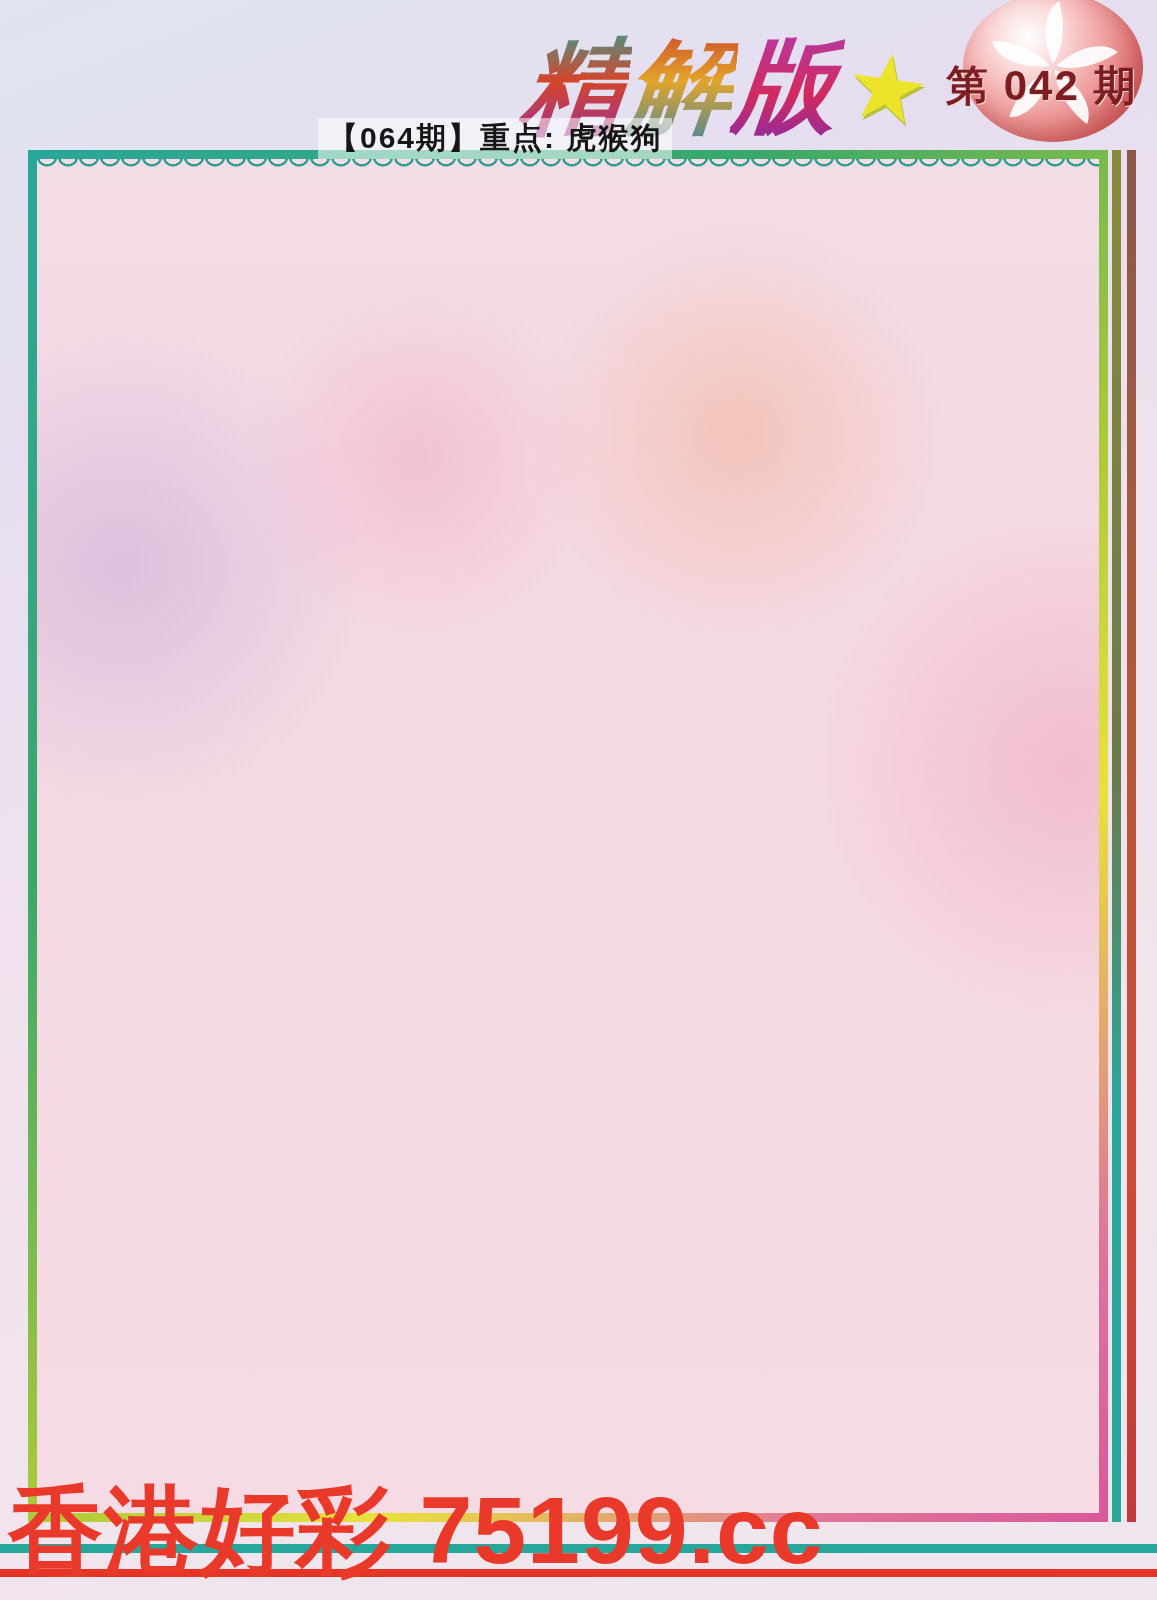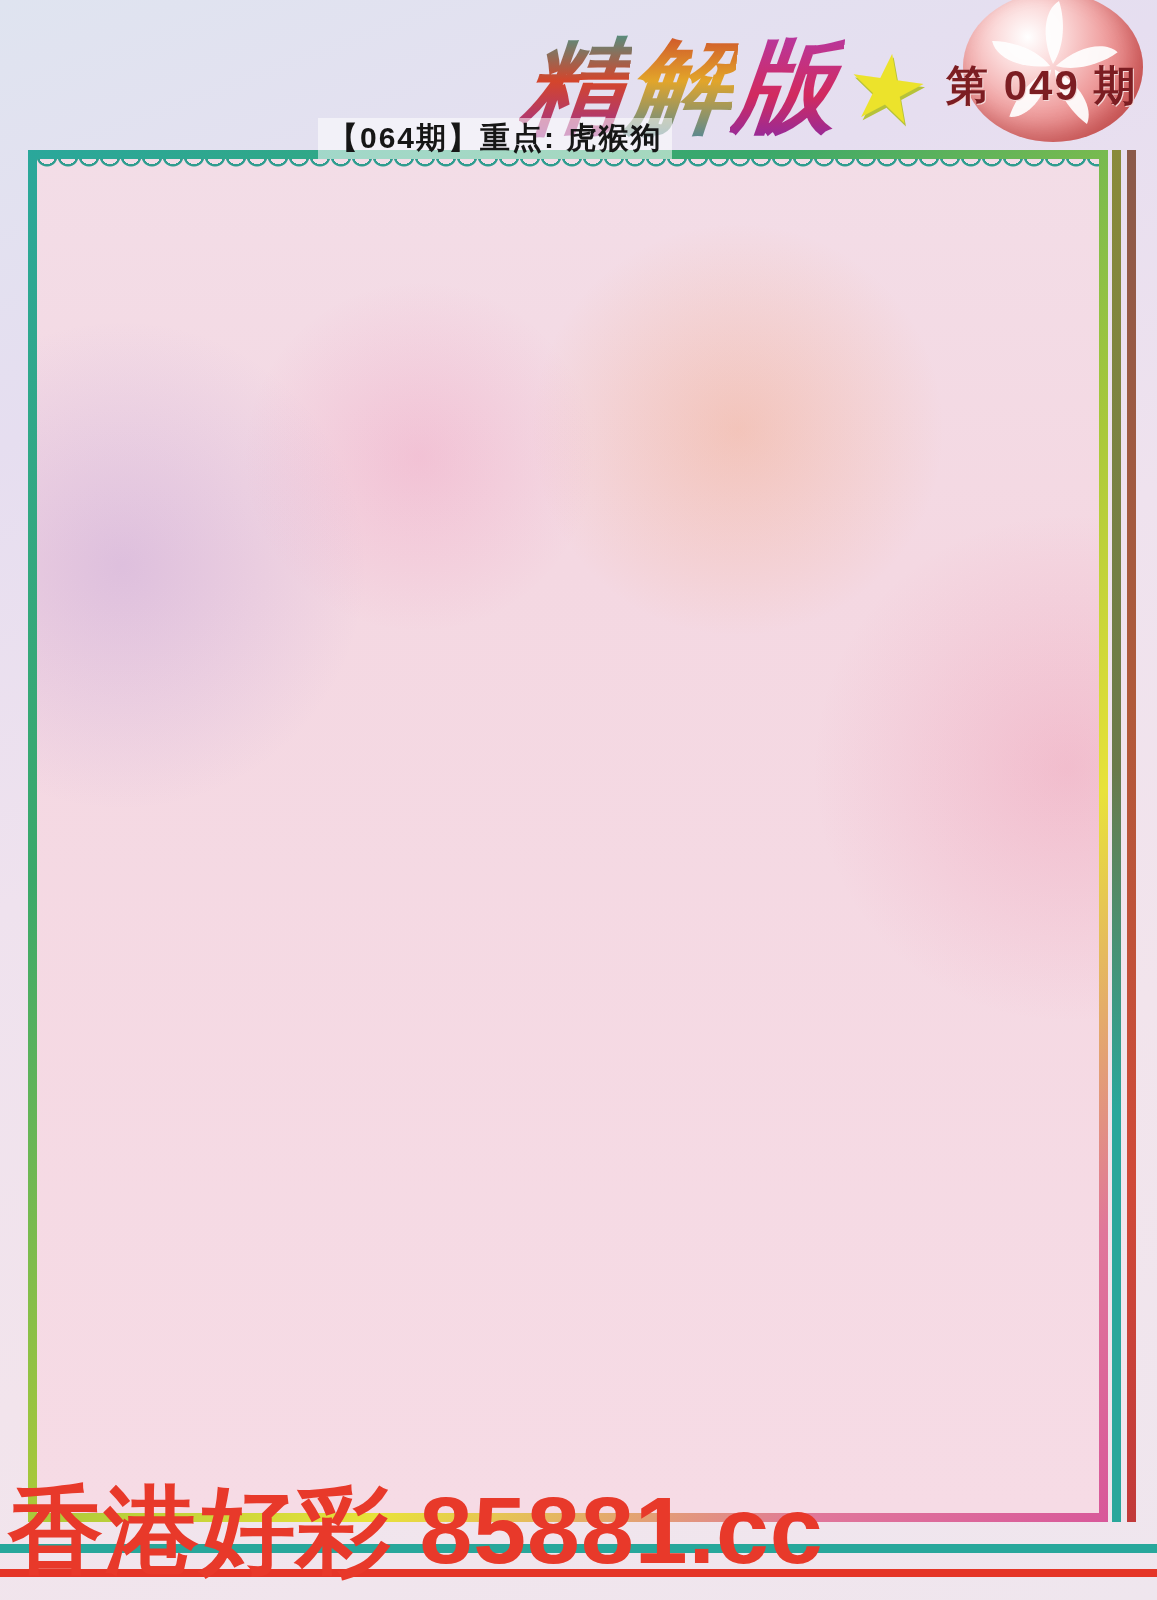--- a/index.html
+++ b/index.html
@@ -114,21 +114,21 @@
     </g>
   </svg>
 </div>
 
 <div class="title-wrap">
   <span class="title-char tc0">精</span>
   <span class="title-char tc1">解</span>
   <span class="title-char tc2">版</span>
   <span class="title-star">★</span>
 </div>
-<div class="issue">第 049 期</div>
+<div class="issue">第 042 期</div>
 <div class="focus-line">【064期】重点: 虎猴狗</div>
 
 <div class="strip s1"></div>
 <div class="strip s2"></div>
 
 <div class="frame">
   <div class="frame-inner">
     <div class="wavy"></div>
   </div>
 </div>
@@ -281,13 +281,13 @@
       <span class="dline"></span>
     </div>
     <div class="sm">062期: 杀码: 10 13 29 40 47 09 23 27 37 39</div>
     <div class="sm">063期: 杀码: 40 37 07 15 32 45 18 33 49 02</div>
 
   </div>
 </div>
 
 <div class="teal-line"></div>
 <div class="red-line"></div>
-<div class="watermark">香港好彩 85881.cc</div>
+<div class="watermark">香港好彩 75199.cc</div>
 
 </body></html>

